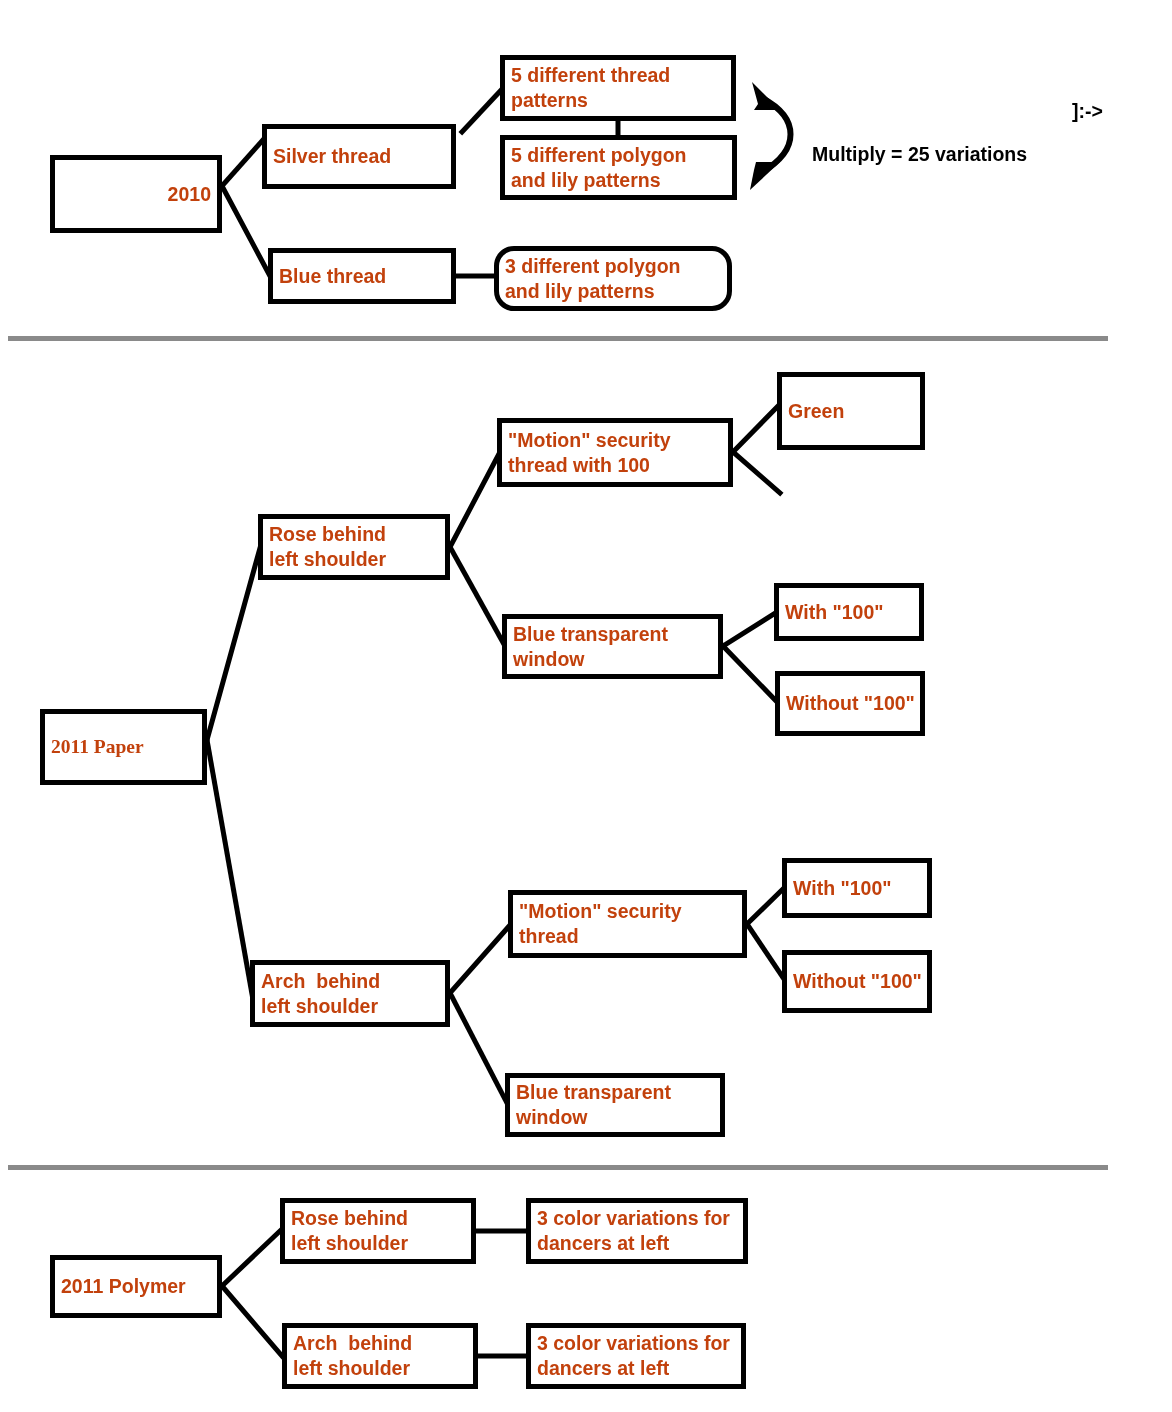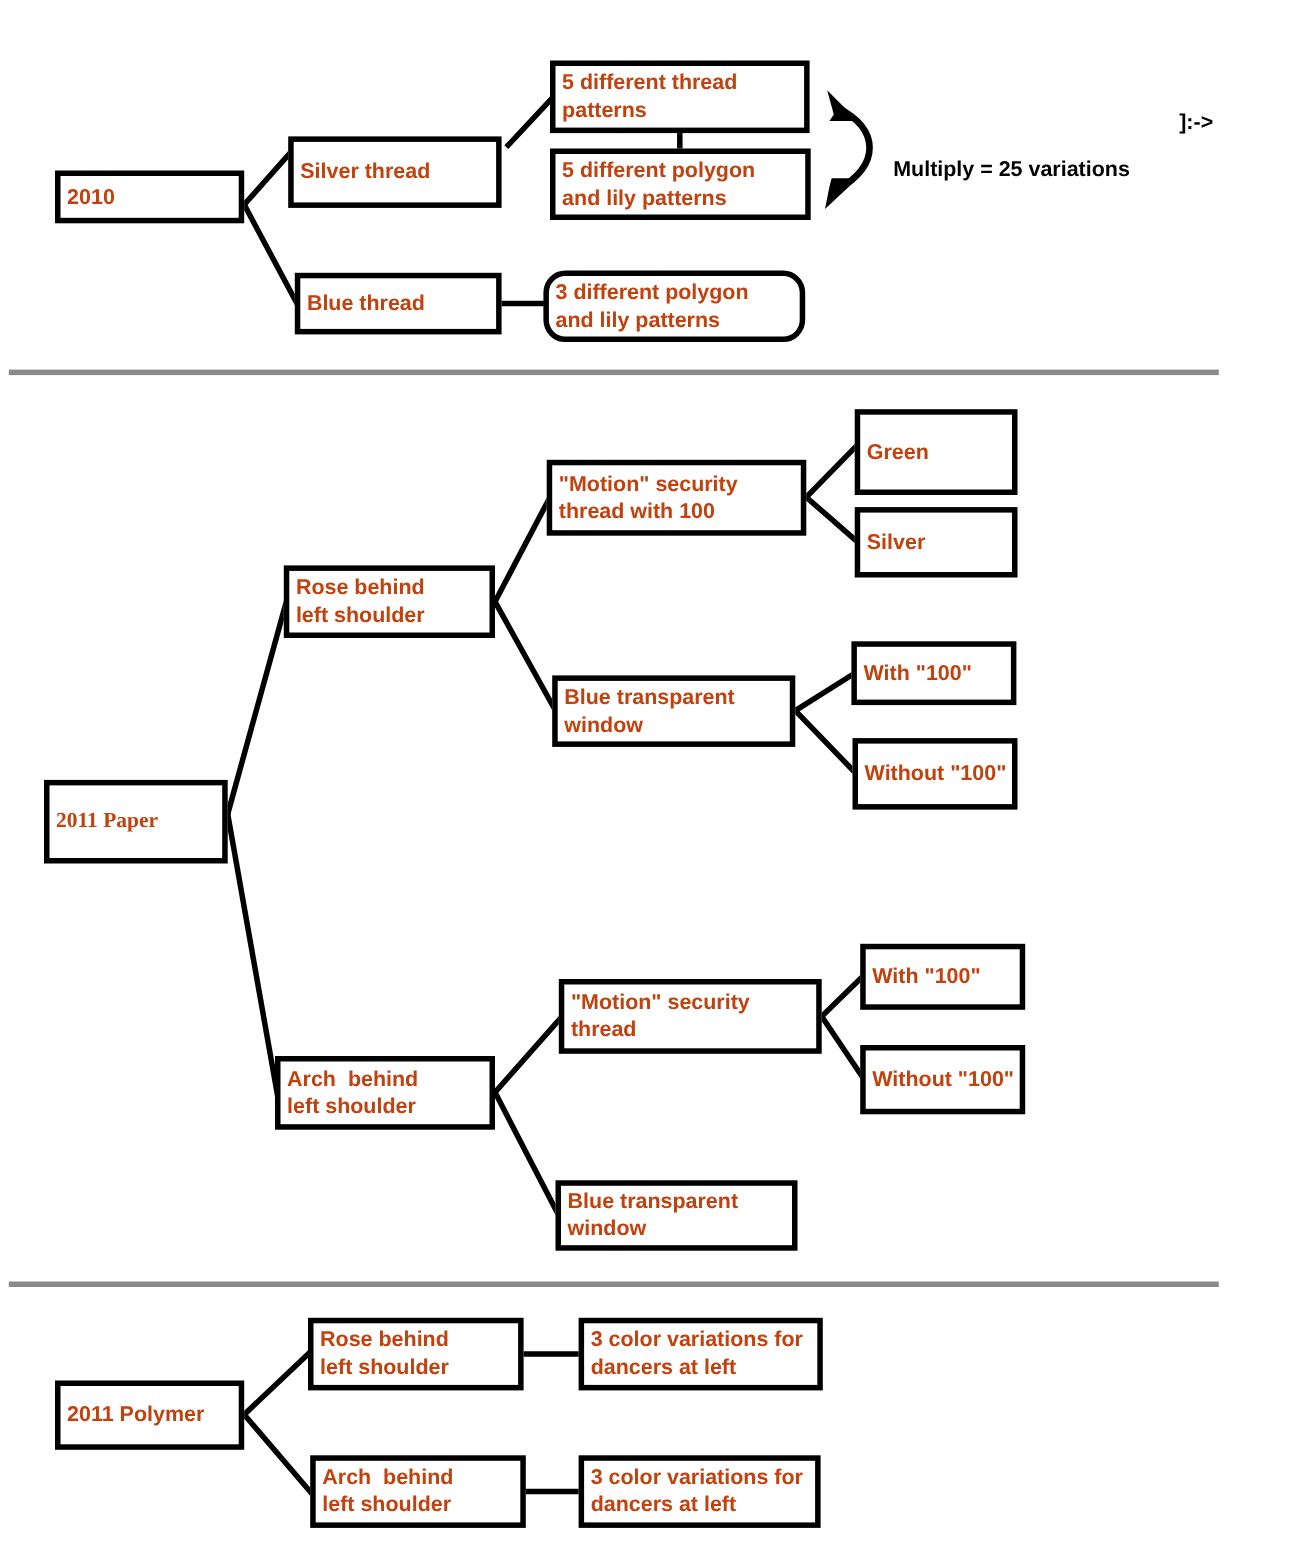--- a/index.html
+++ b/index.html
@@ -88,21 +88,21 @@
       <line x1="747" y1="924" x2="785" y2="887"></line>
       <line x1="747" y1="924" x2="786" y2="982"></line>
 
       <line x1="222" y1="1286" x2="280" y2="1231"></line>
       <line x1="222" y1="1286" x2="282" y2="1356"></line>
       <line x1="476" y1="1231" x2="526" y2="1231"></line>
       <line x1="478" y1="1356" x2="526" y2="1356"></line>
     </g>
   </svg>
 
-  <div class="node" style="left:50px; top:155px; width:172px; height:48px;">2010</div>
+  <div class="node" style="left:50px; top:155px; width:172px; height:78px;text-align:right;">2010</div>
 
   <div class="node" style="left:262px; top:100px; width:194px; height:65px;margin-top:24px;">Silver thread</div>
 
   <div class="node" style="left:500px; top:55px; width:236px; height:66px;">5 different thread
 patterns</div>
 
   <div class="node" style="left:500px; top:135px; width:237px; height:65px;">5 different polygon
 and lily patterns</div>
 
   <div class="node" style="left:268px; top:248px; width:188px; height:56px;">Blue thread</div>
@@ -119,21 +119,20 @@
   <div class="node" style="left:40px; top:709px; width:167px; height:76px;font-family:Liberation Serif, serif;">2011 Paper</div>
 
   <div class="node" style="left:258px; top:514px; width:192px; height:66px;">Rose behind
 left shoulder</div>
 
   <div class="node" style="left:497px; top:418px; width:236px; height:69px;">"Motion" security
 thread with 100</div>
 
   <div class="node" style="left:777px; top:372px; width:148px; height:78px;">Green</div>
 
-  <div class="node" style="left:777px; top:461px; width:148px; height:64px;">Silver</div>
 
   <div class="node" style="left:502px; top:614px; width:221px; height:65px;">Blue transparent
 window</div>
 
   <div class="node" style="left:774px; top:583px; width:150px; height:58px;">With "100"</div>
 
   <div class="node" style="left:775px; top:671px; width:150px; height:65px;">Without "100"</div>
 
   <div class="node" style="left:250px; top:960px; width:200px; height:67px;">Arch  behind
 left shoulder</div>

